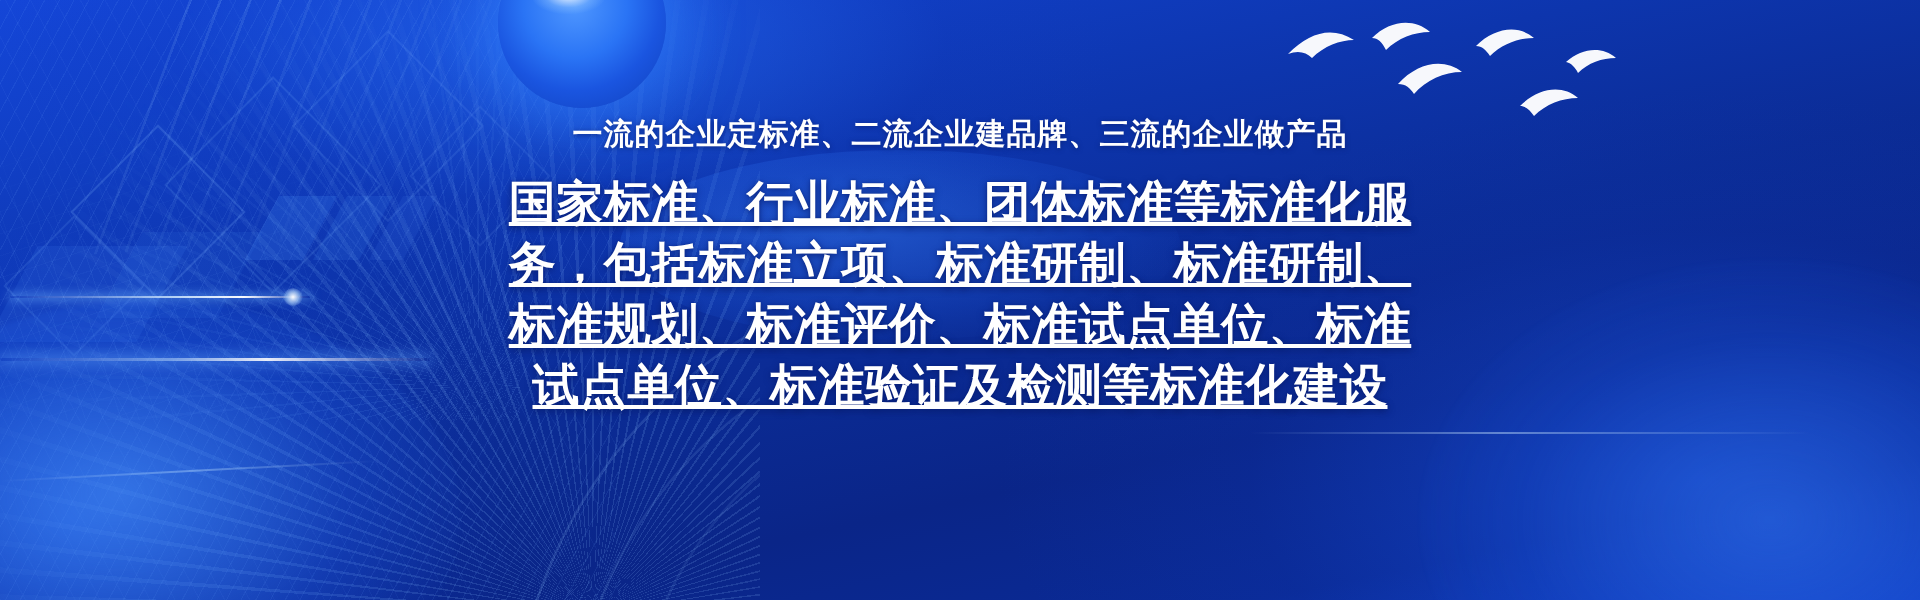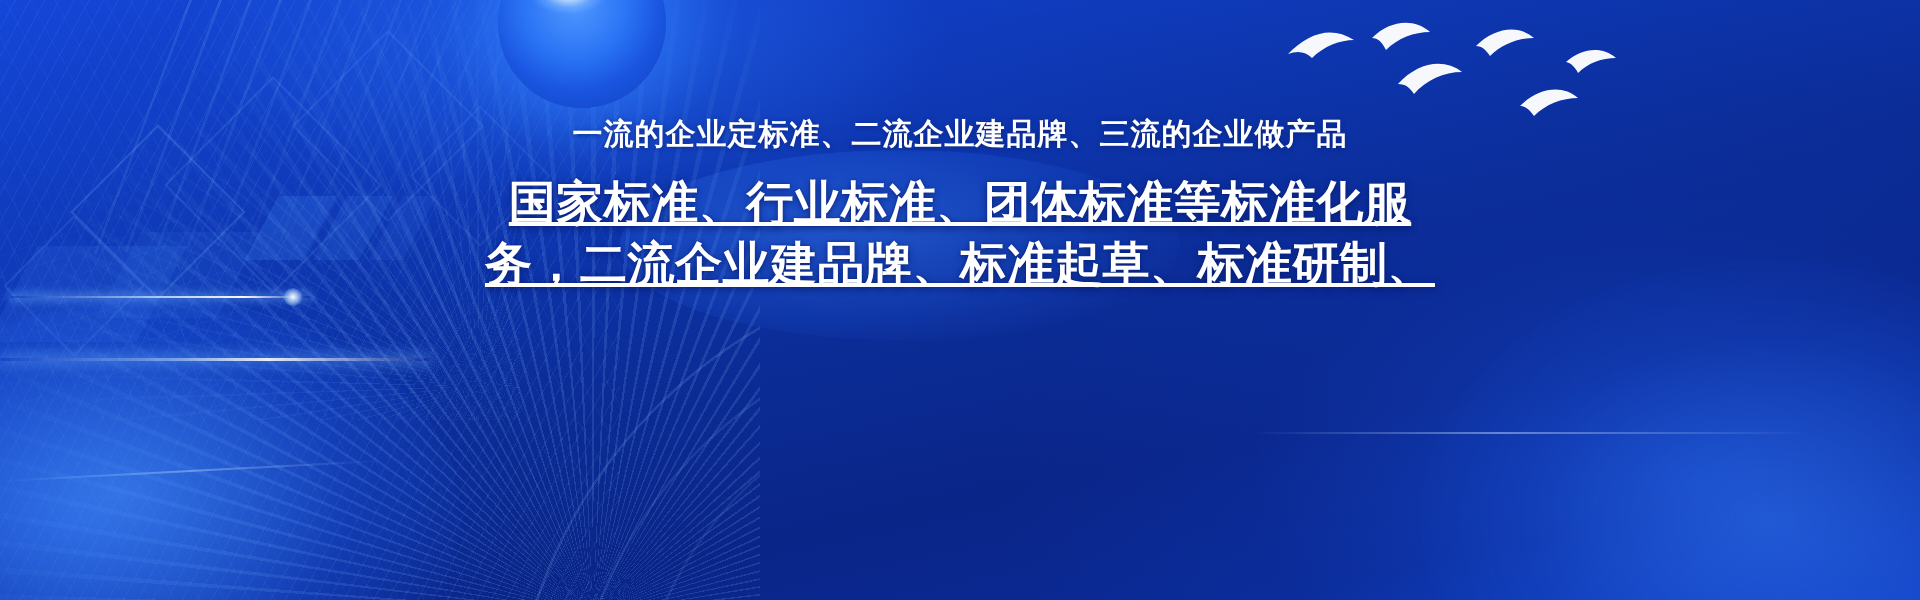--- a/index.html
+++ b/index.html
@@ -191,17 +191,19 @@
         <path d="M240 96 C258 78 282 74 298 88 C282 88 266 94 254 106 C250 100 246 96 240 96 Z"></path>
         <path d="M286 52 C302 38 322 36 336 48 C322 48 308 53 298 63 C295 57 291 53 286 52 Z"></path>
       </g>
     </svg>
   </div>
 
   <div class="content">
     <div class="headline">一流的企业定标准、二流企业建品牌、三流的企业做产品</div>
     <div class="bodytext">
       <span class="bodyline">国家标准、行业标准、团体标准等标准化服</span>
-      <span class="bodyline">务，二流企业建品牌、标准起草、标准研制、</span>
+      <span class="bodyline">务，包括标准立项、标准研制、标准研制、</span>
+      <span class="bodyline">标准规划、标准评价、标准试点单位、标准</span>
+      <span class="bodyline">试点单位、标准验证及检测等标准化建设</span>
     </div>
   </div>
 
 </div>
 
 </body></html>

